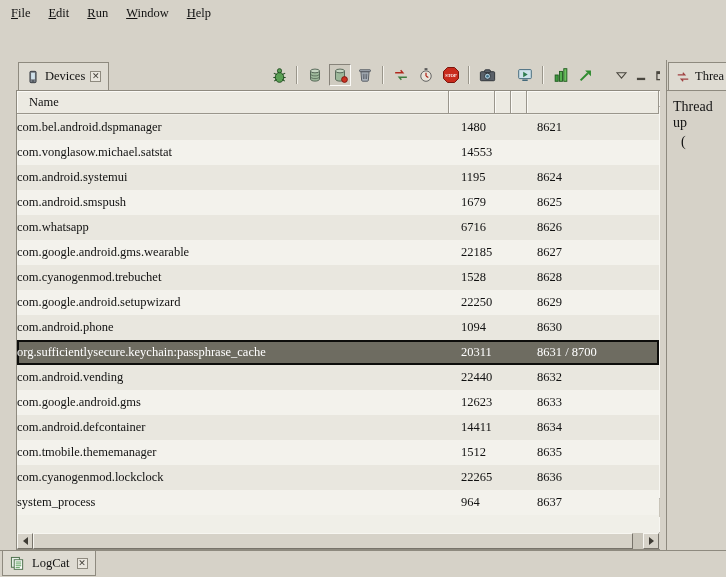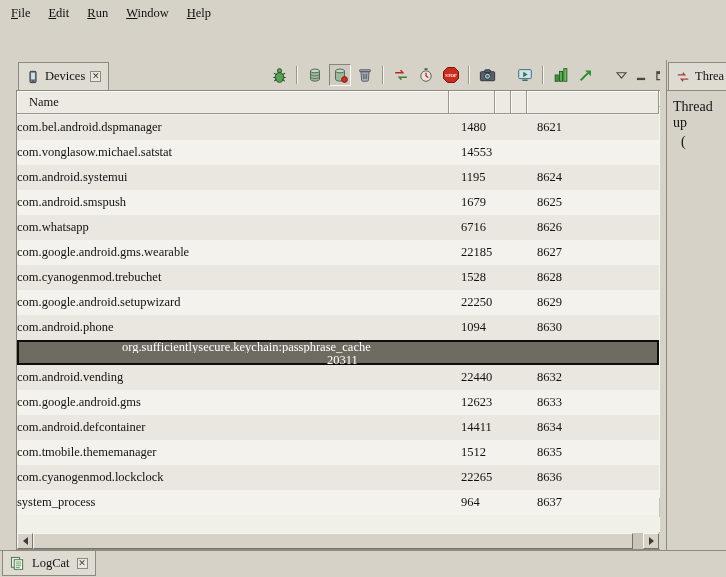--- a/index.html
+++ b/index.html
@@ -50,21 +50,21 @@
 
   .rows { position:absolute; top:24px; left:0; right:0; bottom:0; background:#f0efe8; }
   .table-row { height:25px; display:flex; align-items:center; }
   .table-row.alt-a { background:#e9e7df; }
   .table-row.alt-b { background:#f3f2ec; }
   .cell { overflow:hidden; white-space:nowrap; }
   .name-cell { width:432px; }
   .pid-cell  { width:46px; padding-left:12px; }
   .sp-cell   { width:16px; }
   .port-cell { flex:1; padding-left:10px; }
-  .table-row.selected { background:#6e6c61; color:#ffffff; box-shadow:inset 0 0 0 2px #0d0d0b;flex-direction:column; }
+  .table-row.selected { background:#6e6c61; color:#ffffff; box-shadow:inset 0 0 0 2px #0d0d0b; }
 
   
   .v-scrollbar { position:absolute; top:0; right:0; bottom:16px; width:16px; background:#c9c5ba; }
   .h-scrollbar { position:absolute; left:0; right:16px; bottom:0; height:16px; background:#c9c5ba; }
   .sb-corner   { position:absolute; right:0; bottom:0; width:16px; height:16px; background:#d6d2c8; }
   .sb-btn { position:absolute; width:16px; height:16px; background:#d6d2c8; border:1px solid;
             border-color:#f7f6f1 #77736a #77736a #f7f6f1; display:flex; align-items:center; justify-content:center; }
   .sb-btn.up    { top:0; left:0; }
   .sb-btn.down  { bottom:0; left:0; }
   .sb-btn.left  { left:0; top:0; }

